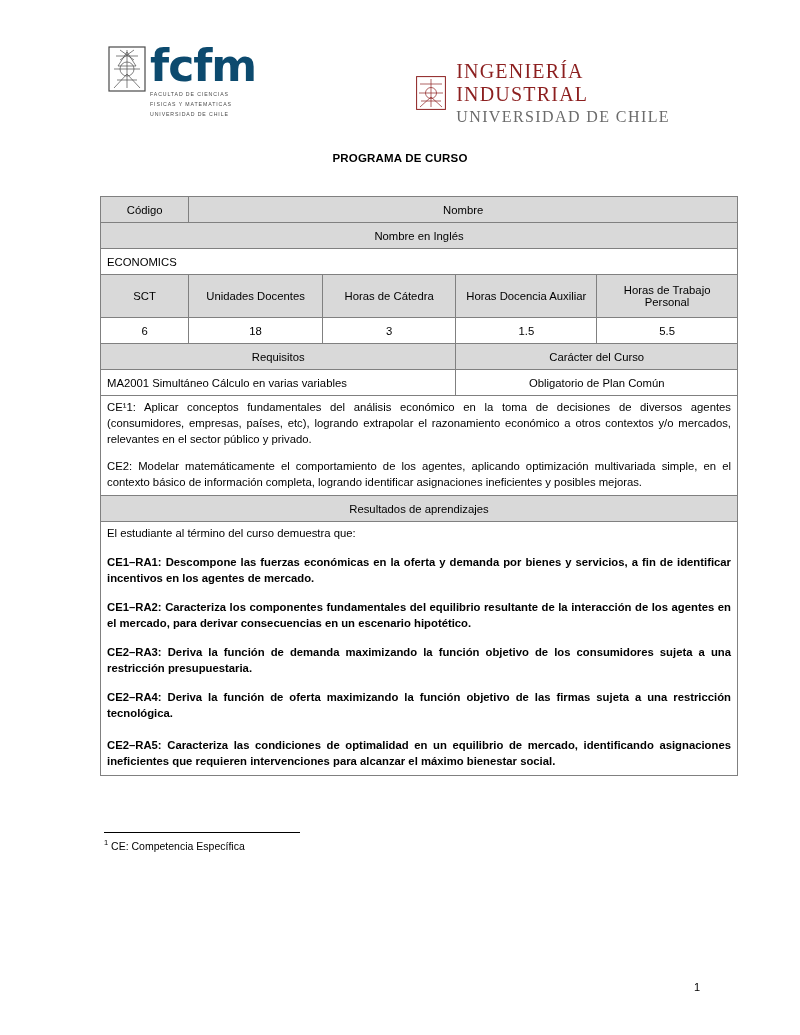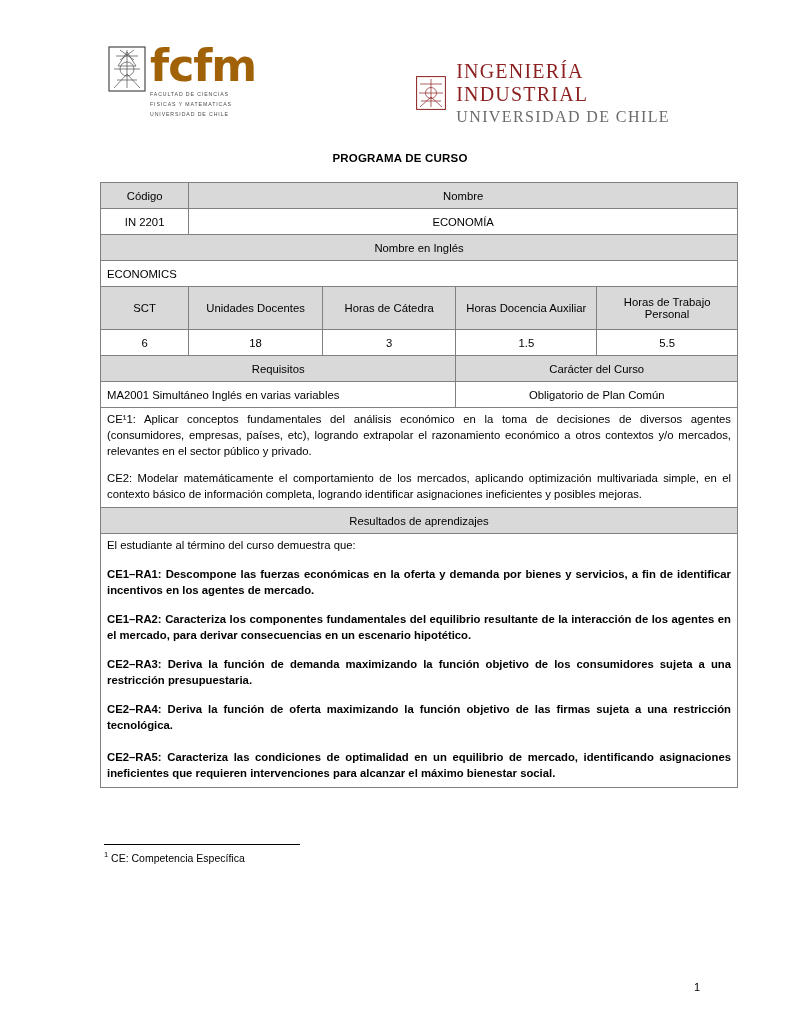--- a/index.html
+++ b/index.html
@@ -48,21 +48,21 @@
     display: flex;
     flex-direction: column;
     justify-content: flex-start;
   }
   .fcfm-word {
     font-family: "DejaVu Sans", sans-serif;
     font-weight: bold;
     font-size: 44px;
     line-height: 44px;
     letter-spacing: -1px;
-    color: #a16207;
+    color: #0c4a6e;
   }
   .fcfm-sub {
     font-family: "Liberation Sans", sans-serif;
     font-size: 5.2px;
     line-height: 7px;
     letter-spacing: 0.9px;
     color: #4a4a4a;
     margin-top: 3px;
   }
   .ii-logo {
@@ -92,21 +92,21 @@
     letter-spacing: 1.4px;
     color: #6b6b6b;
     margin-top: 2px;
   }
 
   
   .doc-title {
     text-align: center;
     font-size: 11.5px;
     font-weight: bold;
-    margin: 22px 0 18px 0;
+    margin: 22px 0 32px 0;
     letter-spacing: 0.2px;
   }
 
   
   table.course {
     border-collapse: collapse;
     width: 638px;
     margin: 0 auto;
     table-layout: fixed;
   }
@@ -229,24 +229,20 @@
       <col style="width:118px">
       <col style="width:118px">
     </colgroup>
 
     <tbody>
         <tr>
       <td class="c-shade c-center row-h">Código</td>
       <td class="c-shade c-center row-h" colspan="4">Nombre</td>
     </tr>
 
-    <tr>
-      <td class="c-center row-h">IN 2201</td>
-      <td class="c-center row-h" colspan="4">ECONOMÍA</td>
-    </tr>
 
     <tr>
       <td class="c-shade c-center row-h" colspan="5">Nombre en Inglés</td>
     </tr>
 
     <tr>
       <td class="c-left row-h" colspan="5">ECONOMICS</td>
     </tr>
 
     <tr>
@@ -264,29 +260,29 @@
       <td class="c-center row-h">1.5</td>
       <td class="c-center row-h">5.5</td>
     </tr>
 
     <tr>
       <td class="c-shade c-center row-h" colspan="3">Requisitos</td>
       <td class="c-shade c-center row-h" colspan="2">Carácter del Curso</td>
     </tr>
 
     <tr>
-      <td class="c-left row-h" colspan="3">MA2001 Simultáneo  Inglés en varias variables</td>
+      <td class="c-left row-h" colspan="3">MA2001 Simultáneo  Cálculo en varias variables</td>
       <td class="c-center row-h" colspan="2">Obligatorio de Plan Común</td>
     </tr>
 
 
     <tr>
       <td class="cell-body" colspan="5">
         <p>CE¹1: Aplicar conceptos fundamentales del análisis económico en la toma de decisiones de diversos agentes (consumidores, empresas, países, etc), logrando extrapolar el razonamiento económico a otros contextos y/o mercados, relevantes en el sector público y privado.</p>
-        <p>CE2: Modelar matemáticamente el comportamiento de los mercados, aplicando optimización multivariada simple, en el contexto básico de información completa, logrando identificar asignaciones ineficientes y posibles mejoras.</p>
+        <p>CE2: Modelar matemáticamente el comportamiento de los agentes, aplicando optimización multivariada simple, en el contexto básico de información completa, logrando identificar asignaciones ineficientes y posibles mejoras.</p>
       </td>
     </tr>
 
     <tr>
       <td class="c-shade c-center row-h" colspan="5">Resultados de aprendizajes</td>
     </tr>
 
     <tr>
       <td class="ra-body" colspan="5">
         <p class="ra-intro">El estudiante al término del curso demuestra que:</p>

